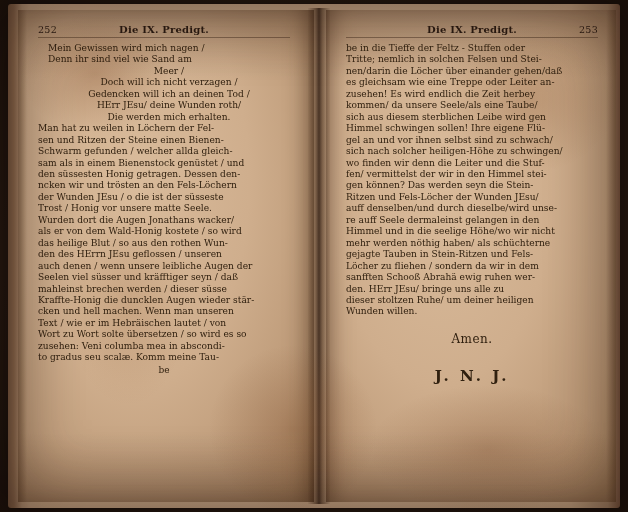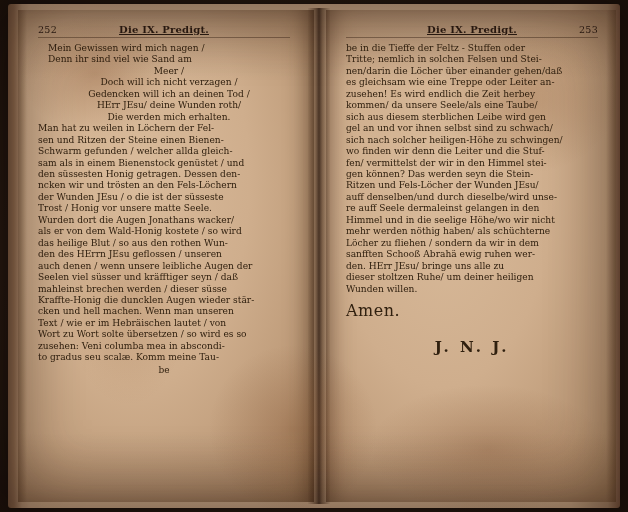--- a/index.html
+++ b/index.html
@@ -110,21 +110,20 @@
     letter-spacing: 0.3px;
     margin-bottom: 2px;
   }
   .header .folio { width: 26px; }
   .header .title {
     flex: 1;
     text-align: center;
     font-weight: bold;
     font-size: 10px;
     letter-spacing: 0.2px;
-    text-decoration: underline;
   }
   .header .folio.r { text-align: right; }
   .header .spacer { width: 26px; }
 
   .rule {
     height: 1px;
     background: rgba(60,38,22,0.45);
     margin: 2px 0 5px 0;
   }
 
@@ -137,22 +136,23 @@
     text-rendering: optimizeLegibility;
   }
   .body .ln { white-space: nowrap; display: block; }
   .body .ind { padding-left: 14px; }
   .body .ctr { text-align: center; display: block; }
   .verse { display: block; }
   .verse .ln { padding-left: 10px; }
 
   .amen {
     display: block;
-    font-size: 16px;
-    margin-top: 10px;
+    text-align: center;
+    font-size: 12px;
+    margin-top: 16px;
     letter-spacing: 0.5px;
   }
   .monogram {
     display: block;
     text-align: center;
     font-size: 15px;
     font-weight: bold;
     margin-top: 26px;
     letter-spacing: 3px;
   }
@@ -247,30 +247,32 @@
       </div>
       <div class="rule"></div>
       <div class="body">
         <span class="ln">be in die Tieffe der Feltz - Stuffen oder</span>
         <span class="ln">Tritte; nemlich in solchen Felsen und Stei-</span>
         <span class="ln">nen/darin die Löcher über einander gehen/daß</span>
         <span class="ln">es gleichsam wie eine Treppe oder Leiter an-</span>
         <span class="ln">zusehen!  Es wird endlich die Zeit herbey</span>
         <span class="ln">kommen/ da unsere Seele/als eine Taube/</span>
         <span class="ln">sich aus diesem sterblichen Leibe wird gen</span>
+        <span class="ln">Himmel schwingen sollen!  Ihre eigene Flü-</span>
         <span class="ln">gel an und vor ihnen selbst sind zu schwach/</span>
         <span class="ln">sich nach solcher heiligen-Höhe zu schwingen/</span>
         <span class="ln">wo finden wir denn die Leiter und die Stuf-</span>
         <span class="ln">fen/ vermittelst der wir in den  Himmel stei-</span>
         <span class="ln">gen können?  Das werden seyn die Stein-</span>
         <span class="ln">Ritzen und Fels-Löcher der Wunden JEsu/</span>
         <span class="ln">auff denselben/und durch dieselbe/wird unse-</span>
         <span class="ln">re auff Seele dermaleinst gelangen in den</span>
         <span class="ln">Himmel und in die seelige Höhe/wo wir nicht</span>
         <span class="ln">mehr werden nöthig haben/ als schüchterne</span>
+        <span class="ln">gejagte Tauben in Stein-Ritzen und Fels-</span>
         <span class="ln">Löcher zu fliehen /  sondern da wir in dem</span>
         <span class="ln">sanfften Schooß Abrahä ewig ruhen wer-</span>
         <span class="ln">den.   HErr JEsu/ bringe uns alle zu</span>
         <span class="ln">dieser stoltzen Ruhe/ um deiner heiligen</span>
         <span class="ln">Wunden willen.</span>
         <span class="amen">Amen.</span>
         <span class="monogram">J. N. J.</span>
       </div>
     </div>
   </div>

